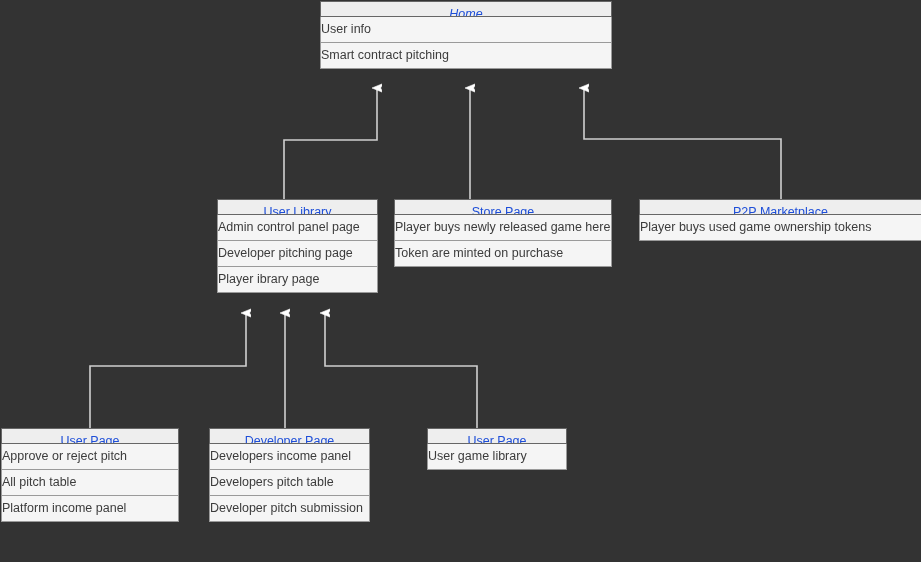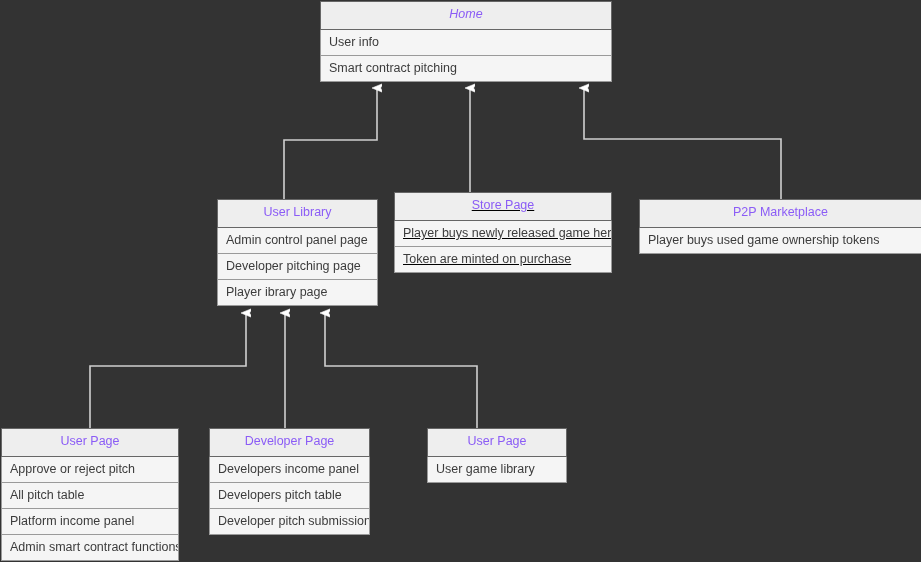--- a/index.html
+++ b/index.html
@@ -13,54 +13,54 @@
   #canvas{position:absolute;left:0;top:0;width:921px;height:562px;}
   svg.links{position:absolute;left:0;top:0;width:921px;height:562px;pointer-events:none;}
 
   .node{
     position:absolute;
     box-sizing:border-box;
     background:#f5f5f5;
   }
   .node .title{
     box-sizing:border-box;
-    height:29px;
+    height:16px;
     line-height:25px;
     text-align:center;
     font-size:12.5px;
-    color:#8b5cf6;
+    color:#1d4ed8;
     border:1px solid #666;
     background:#eeeeee;
     overflow:hidden;
     white-space:nowrap;
   }
   .node .row{
     box-sizing:border-box;
     height:26px;
     line-height:24px;
-    padding-left:8px;
+    padding-left:0;
     font-size:12.5px;
     color:#3c3c3c;
     background:#f5f5f5;
     border:1px solid #9a9a9a;
     border-top:none;
     overflow:hidden;
     white-space:nowrap;
   }
 
   
   .t-blue   { background:#d7e5f7; border-color:#7a99bf; font-style:italic; font-size:13px; }
   .t-orange { background:#fde2c4; border-color:#d79b29; }
   .t-green  { background:#d5e8d4; border-color:#7ba877; }
   .t-purple { background:#e1d5e7; border-color:#9673a6; }
 
   
   #node-home        { left:320px; top:1px;   width:292px; }
   #node-user-library{ left:217px; top:199px; width:161px; }
-  #node-store       { left:394px; top:192px; width:218px;text-decoration:underline; }
+  #node-store       { left:394px; top:199px; width:218px; }
   #node-p2p         { left:639px; top:199px; width:283px; }
   #node-admin       { left:1px;   top:428px; width:178px; }
   #node-developer   { left:209px; top:428px; width:161px;border-radius:27px; }
   #node-user-page   { left:407px; top:428px; width:140px;margin-left:20px; }
 </style>
 </head>
 <body>
 
 <div id="canvas">
 
@@ -106,21 +106,20 @@
   <div class="node" id="node-p2p">
     <div class="title t-purple">P2P Marketplace</div>
     <div class="row">Player buys used game ownership tokens</div>
   </div>
 
   <div class="node" id="node-admin">
     <div class="title t-orange">User Page</div>
     <div class="row">Approve or reject pitch</div>
     <div class="row">All pitch table</div>
     <div class="row">Platform income panel</div>
-    <div class="row">Admin smart contract functions</div>
   </div>
 
   <div class="node" id="node-developer">
     <div class="title t-orange">Developer Page</div>
     <div class="row">Developers income panel</div>
     <div class="row">Developers pitch table</div>
     <div class="row">Developer pitch submission</div>
   </div>
 
   <div class="node" id="node-user-page">

